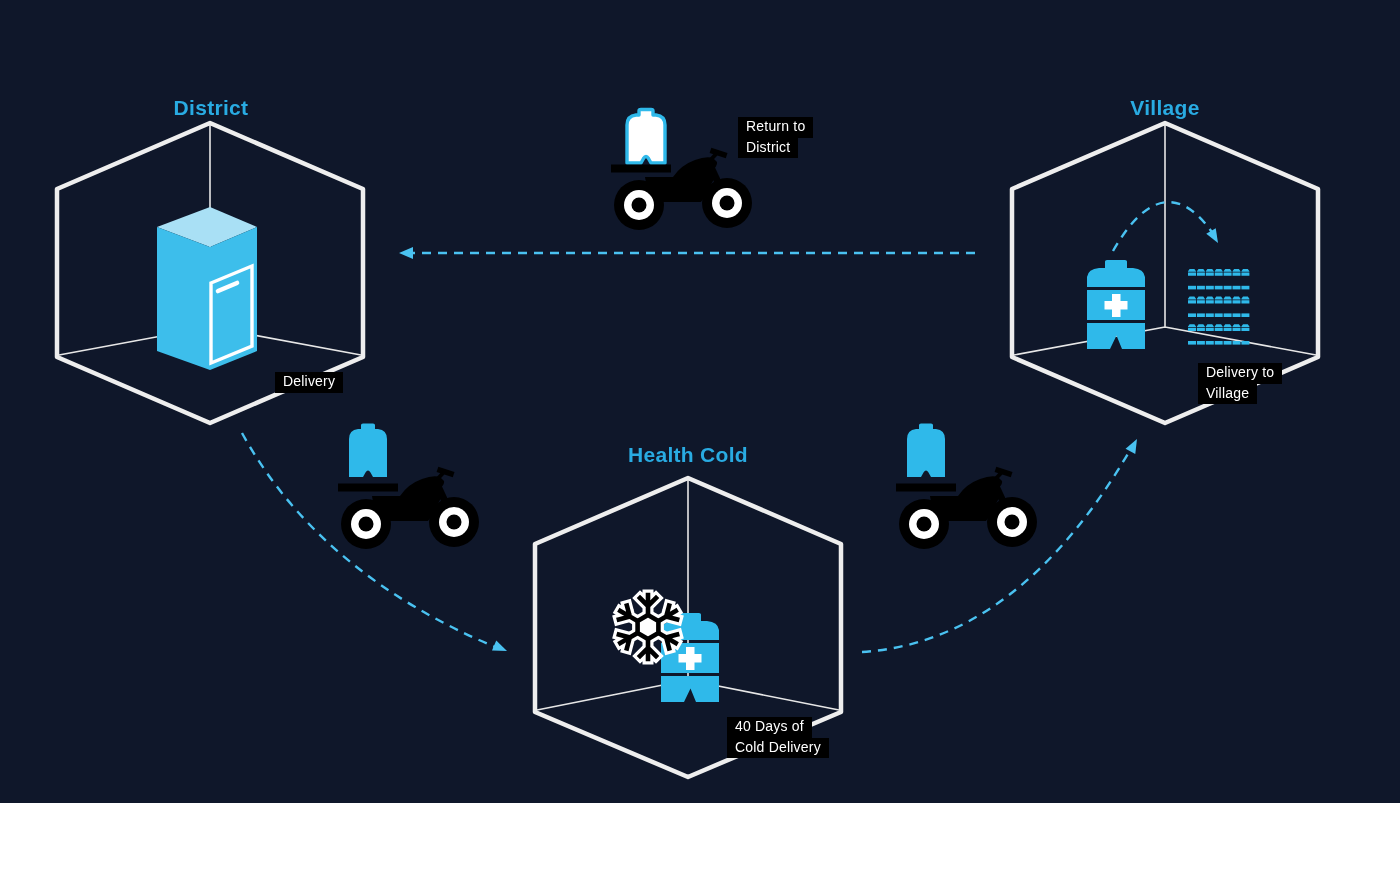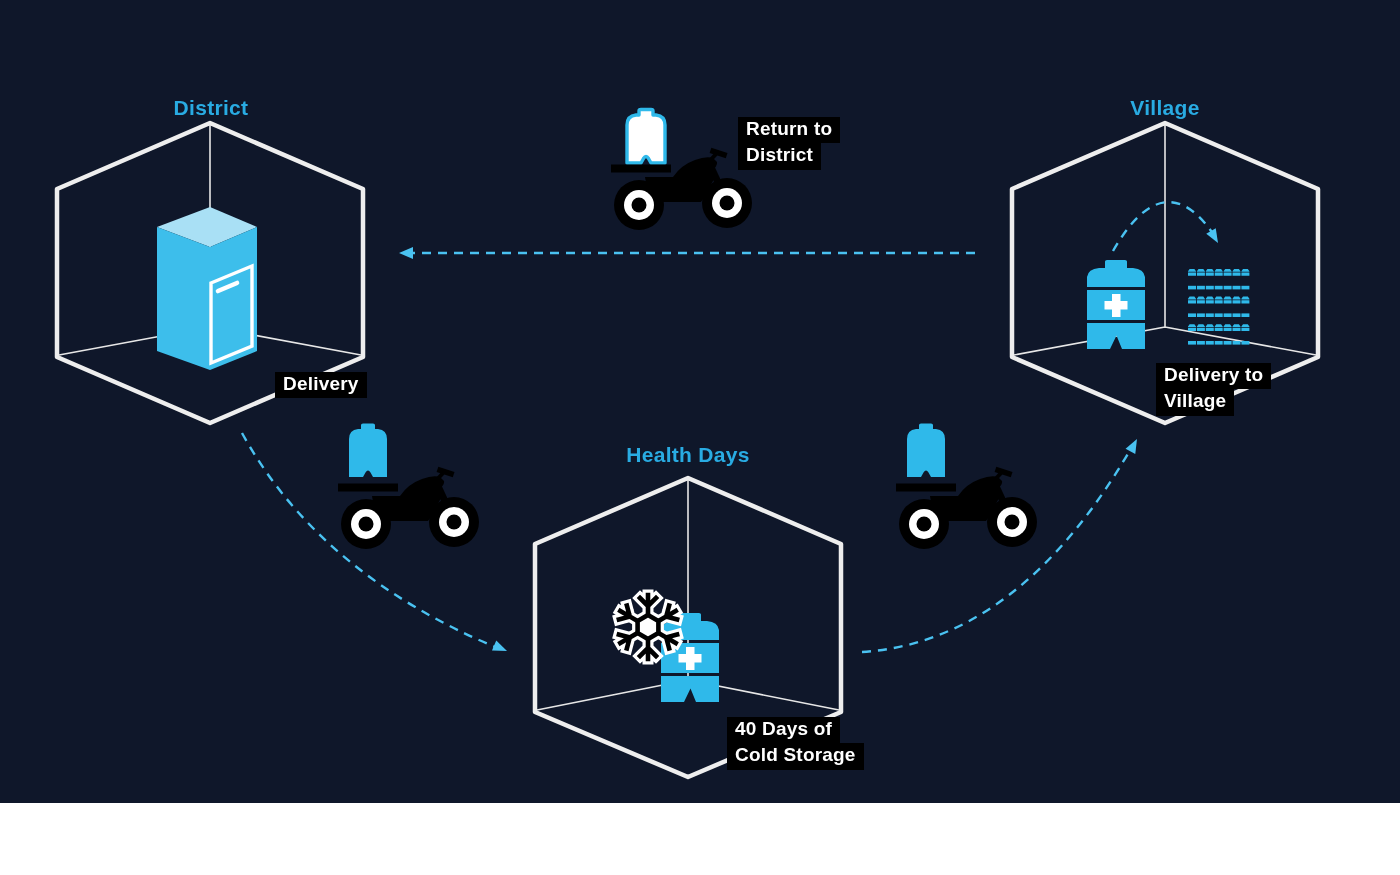--- a/index.html
+++ b/index.html
@@ -24,21 +24,21 @@
   .handle{stroke:#fff;stroke-width:4.6;stroke-linecap:round;fill:none;}
   .snow{stroke:#000;stroke-width:4.6;fill:none;stroke-linecap:square;}
   .snow-halo{stroke:#fff;stroke-width:11;fill:#fff;stroke-linecap:square;stroke-linejoin:round;}
   .snow-hex{fill:#fff;stroke:#000;stroke-width:4.6;}
   .vial{fill:var(--icon-cyan,#2FB9EA);}
   
   .heading{position:absolute;transform:translateX(-50%);white-space:nowrap;
            font-weight:bold;font-size:21px;letter-spacing:.3px;color:var(--accent-cyan,#29ABE2);}
   .badge{position:absolute;}
   .badge-line{display:table;background:var(--label-bg,#000);color:var(--label-fg,#fff);
-              font-weight:bold;font-size:19px;line-height:1.18;padding:1px 8px 3px;
+              font-weight:normal;font-size:14px;line-height:1.18;padding:1px 8px 3px;
               white-space:nowrap;letter-spacing:.2px;}
 </style>
 </head>
 <body>
 
 <div class="stage">
 
   <svg class="layer" width="1400" height="875" viewBox="0 0 1400 875">
     <defs>
 
@@ -182,34 +182,34 @@
       <use href="#moto-def" transform="translate(338,469)"></use>
     </g>
     <g>
       <use href="#carrier-def" class="cyan" transform="translate(905,423)"></use>
       <use href="#moto-def" transform="translate(896,469)"></use>
     </g>
   </svg>
 
   <div class="heading" style="left:211px;top:96px">District</div>
   <div class="heading" style="left:1165px;top:96px">Village</div>
-  <div class="heading" style="left:688px;top:443px">Health Days</div>
+  <div class="heading" style="left:688px;top:443px">Health Cold</div>
 
   <div class="badge" style="left:275px;top:372px">
     <span class="badge-line">Delivery</span>
   </div>
 
   <div class="badge" style="left:738px;top:117px">
     <span class="badge-line">Return to</span>
     <span class="badge-line">District</span>
   </div>
 
-  <div class="badge" style="left:1156px;top:363px">
+  <div class="badge" style="left:1198px;top:363px">
     <span class="badge-line">Delivery to</span>
     <span class="badge-line">Village</span>
   </div>
 
   <div class="badge" style="left:727px;top:717px">
     <span class="badge-line">40 Days of</span>
-    <span class="badge-line">Cold Storage</span>
+    <span class="badge-line">Cold Delivery</span>
   </div>
 
 </div>
 
 </body></html>

